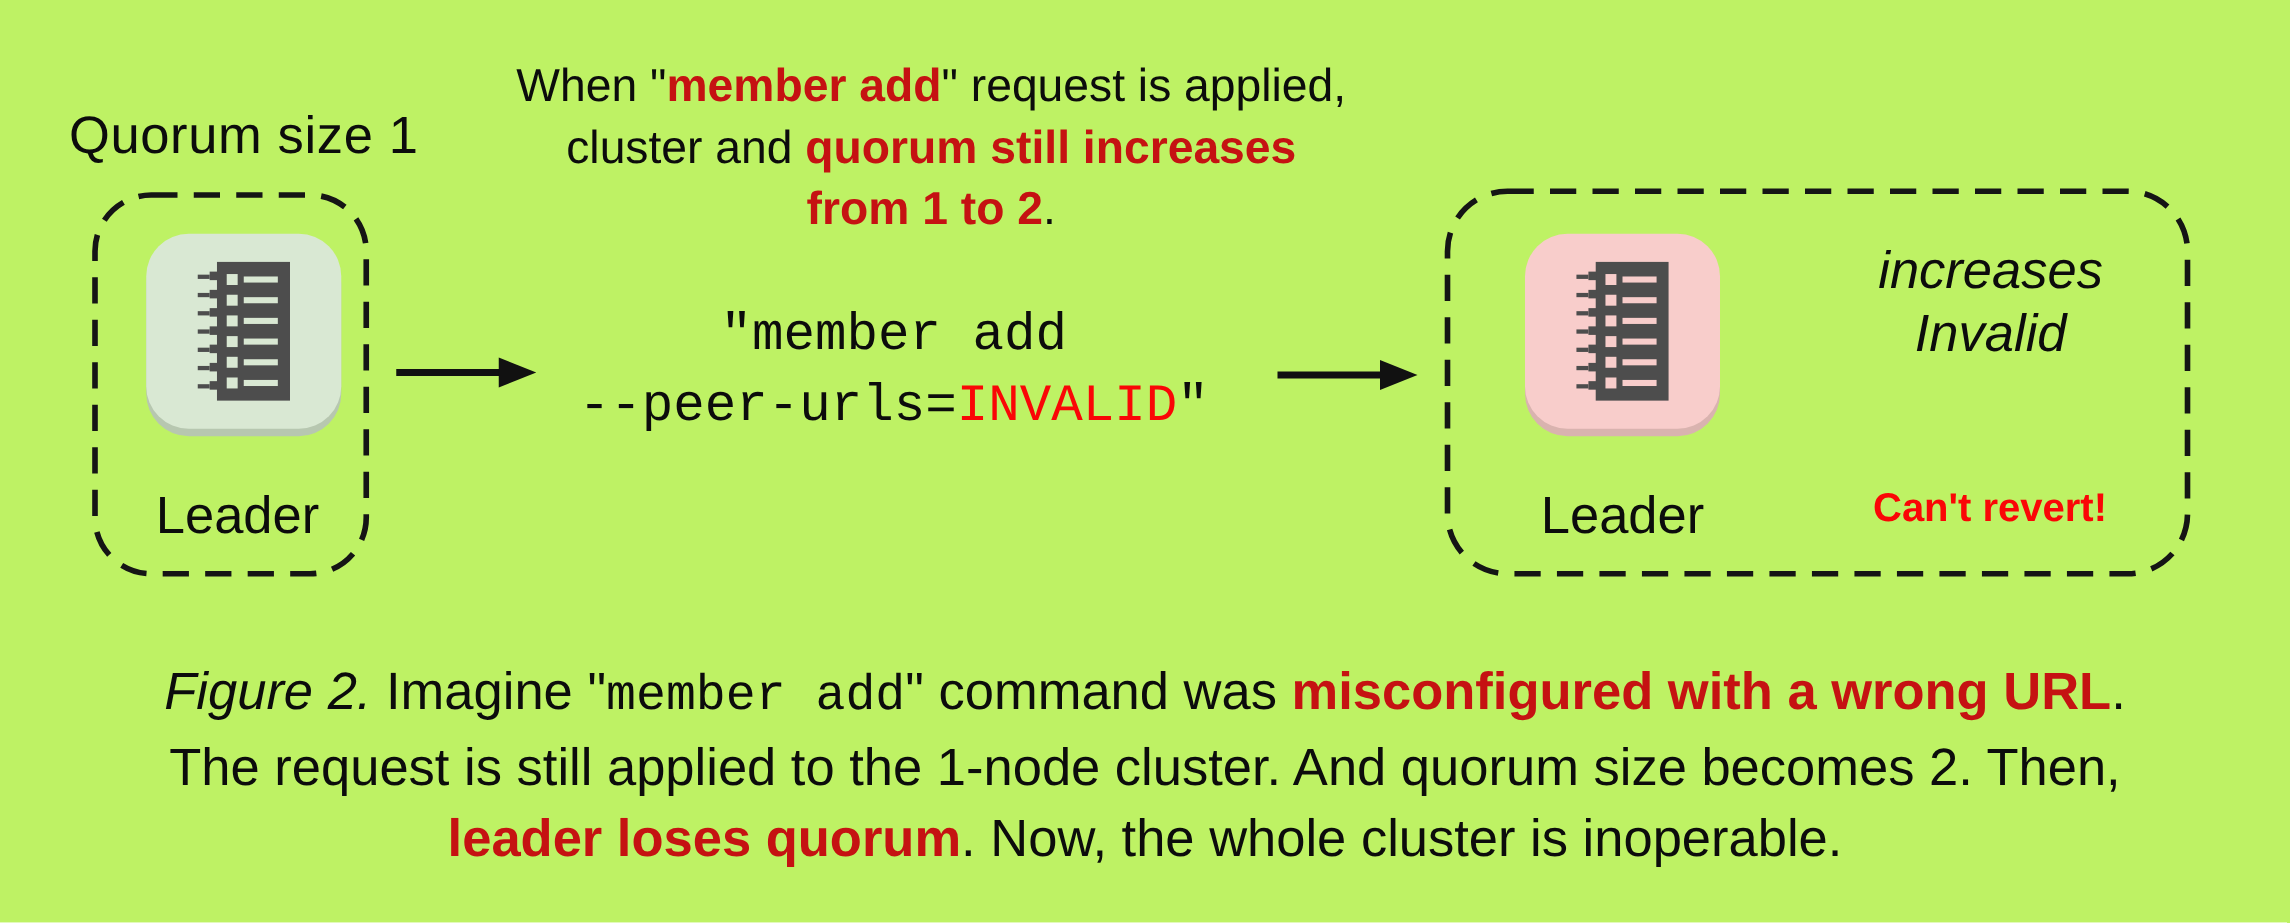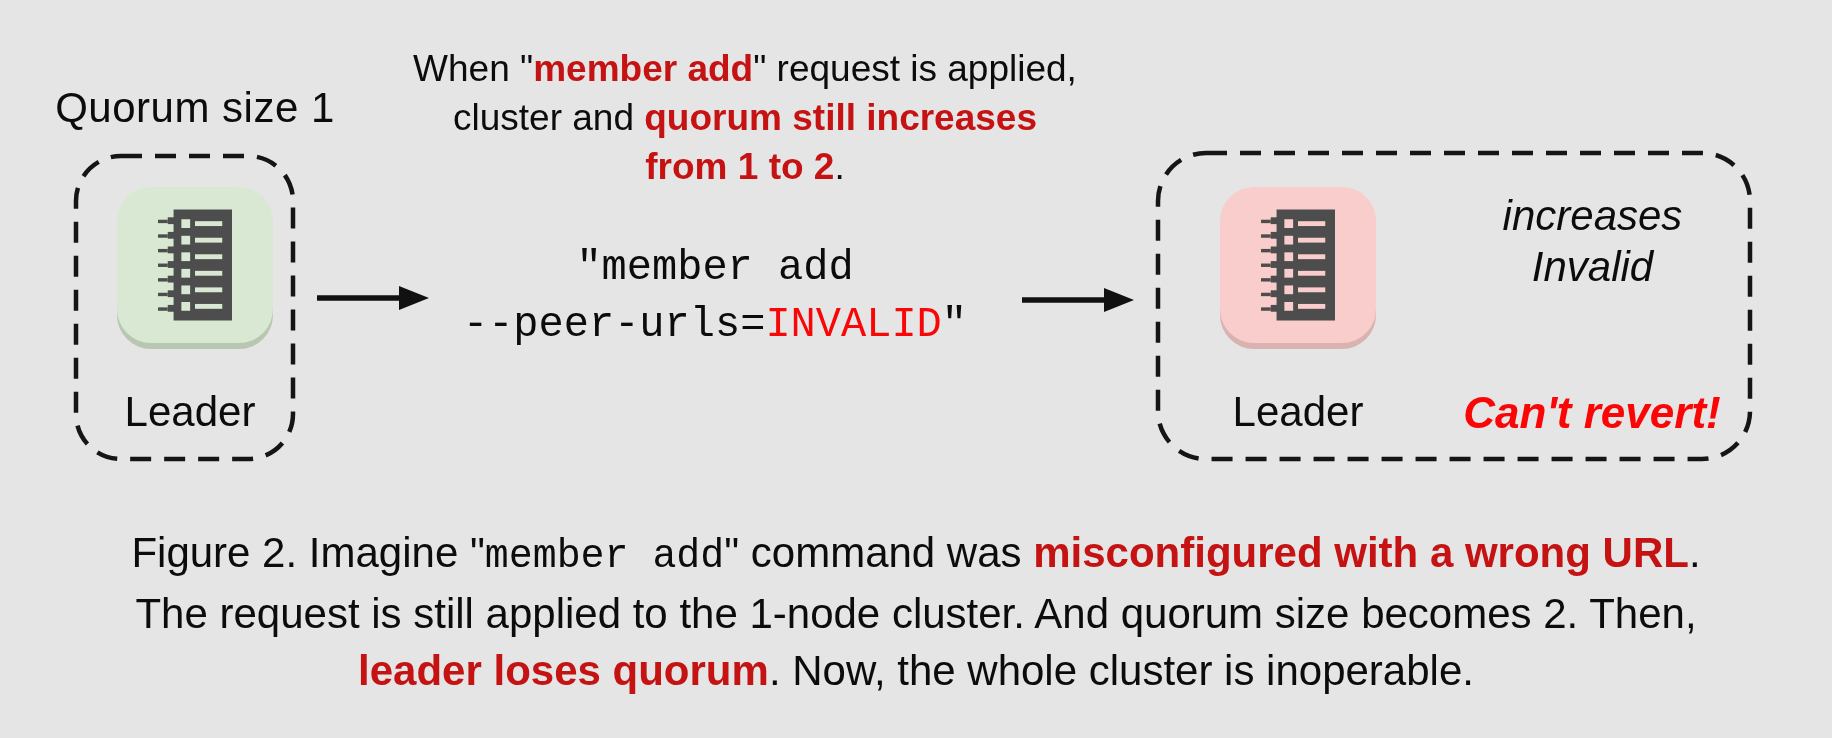--- a/index.html
+++ b/index.html
@@ -1,17 +1,17 @@
 <!DOCTYPE html>
 <html><head>
 <meta charset="utf-8">
 <style>
   html,body{margin:0;padding:0;background:#ffffff;}
   .stage{
-    position:relative;width:1832px;height:738px;background:#e5e5e5;
+    position:relative;width:1832px;height:738px;background:#bef264;
     font-family:"Liberation Sans", sans-serif;color:#0c0c0c;overflow:hidden;
   }
   .abs{position:absolute;}
   .center{text-align:center;}
 
   
   .cluster-title{font-size:42px;letter-spacing:0.5px;white-space:nowrap;}
 
   
   .boundary{position:absolute;}
@@ -32,25 +32,25 @@
   
   .annotation{font-size:37px;line-height:49px;width:740px;}
   .em-red{color:#c51212;font-weight:700;}
 
   
   .command{font-family:"Liberation Mono", monospace;font-size:42px;line-height:57px;width:570px;white-space:nowrap;}
   .command .bright-red{color:#fa0606;font-weight:400;}
 
   
   .status-text{font-style:italic;font-size:42px;line-height:51px;width:305px;}
-  .warning-text{color:#fa0606;font-weight:700;font-size:44px;width:310px;white-space:nowrap;font-style:italic;}
+  .warning-text{color:#fa0606;font-weight:700;font-size:32px;width:310px;white-space:nowrap;}
 
   
   .caption{width:1832px;font-size:42px;line-height:57px;}
-  .caption .fig{}
+  .caption .fig{font-style:italic;}
   .caption .code{font-family:"Liberation Mono", monospace;font-size:0.95em;}
   .caption-line{display:block;white-space:nowrap;}
 </style>
 </head>
 <body>
 
 <div class="stage">
 
   <div class="abs center cluster-title" style="left:40px;top:84px;width:310px;">Quorum size 1</div>
 

